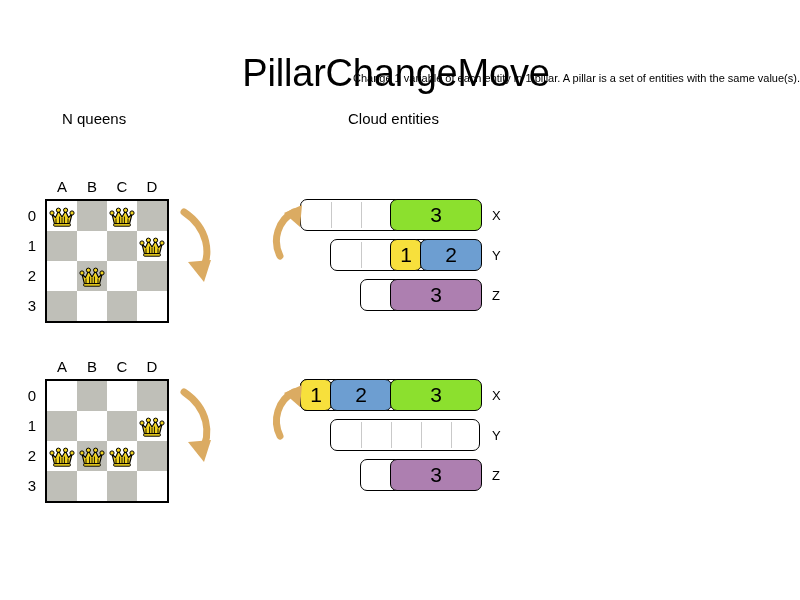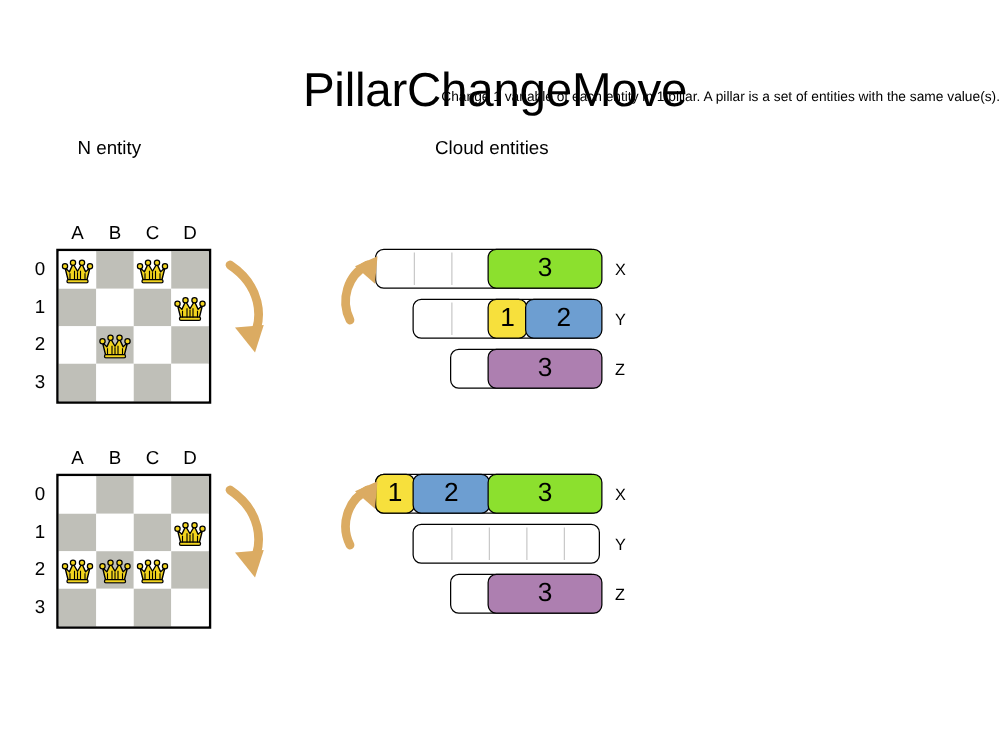--- a/index.html
+++ b/index.html
@@ -118,21 +118,21 @@
   }
 
   .arrow { position: absolute; }
 </style>
 </head>
 <body>
 
 <h1 id="page-title">PillarChangeMove</h1>
 <div id="page-subtitle">Change 1 variable of each entity in 1 pillar. A pillar is a set of entities with the same value(s).</div>
 
-<div class="section-heading" id="heading-nqueens">N entity</div>
+<div class="section-heading" id="heading-nqueens">N queens</div>
 <div class="section-heading" id="heading-cloud">Cloud entities</div>
 
 <div class="board" id="board-before" style="left:45px; top:199px;">
     <div class="file-label" style="left: 0px;">A</div>
     <div class="file-label" style="left: 30px;">B</div>
     <div class="file-label" style="left: 60px;">C</div>
     <div class="file-label" style="left: 90px;">D</div>
     <div class="rank-label" style="top: 7px;">0</div>
     <div class="rank-label" style="top: 37px;">1</div>
     <div class="rank-label" style="top: 67px;">2</div>

